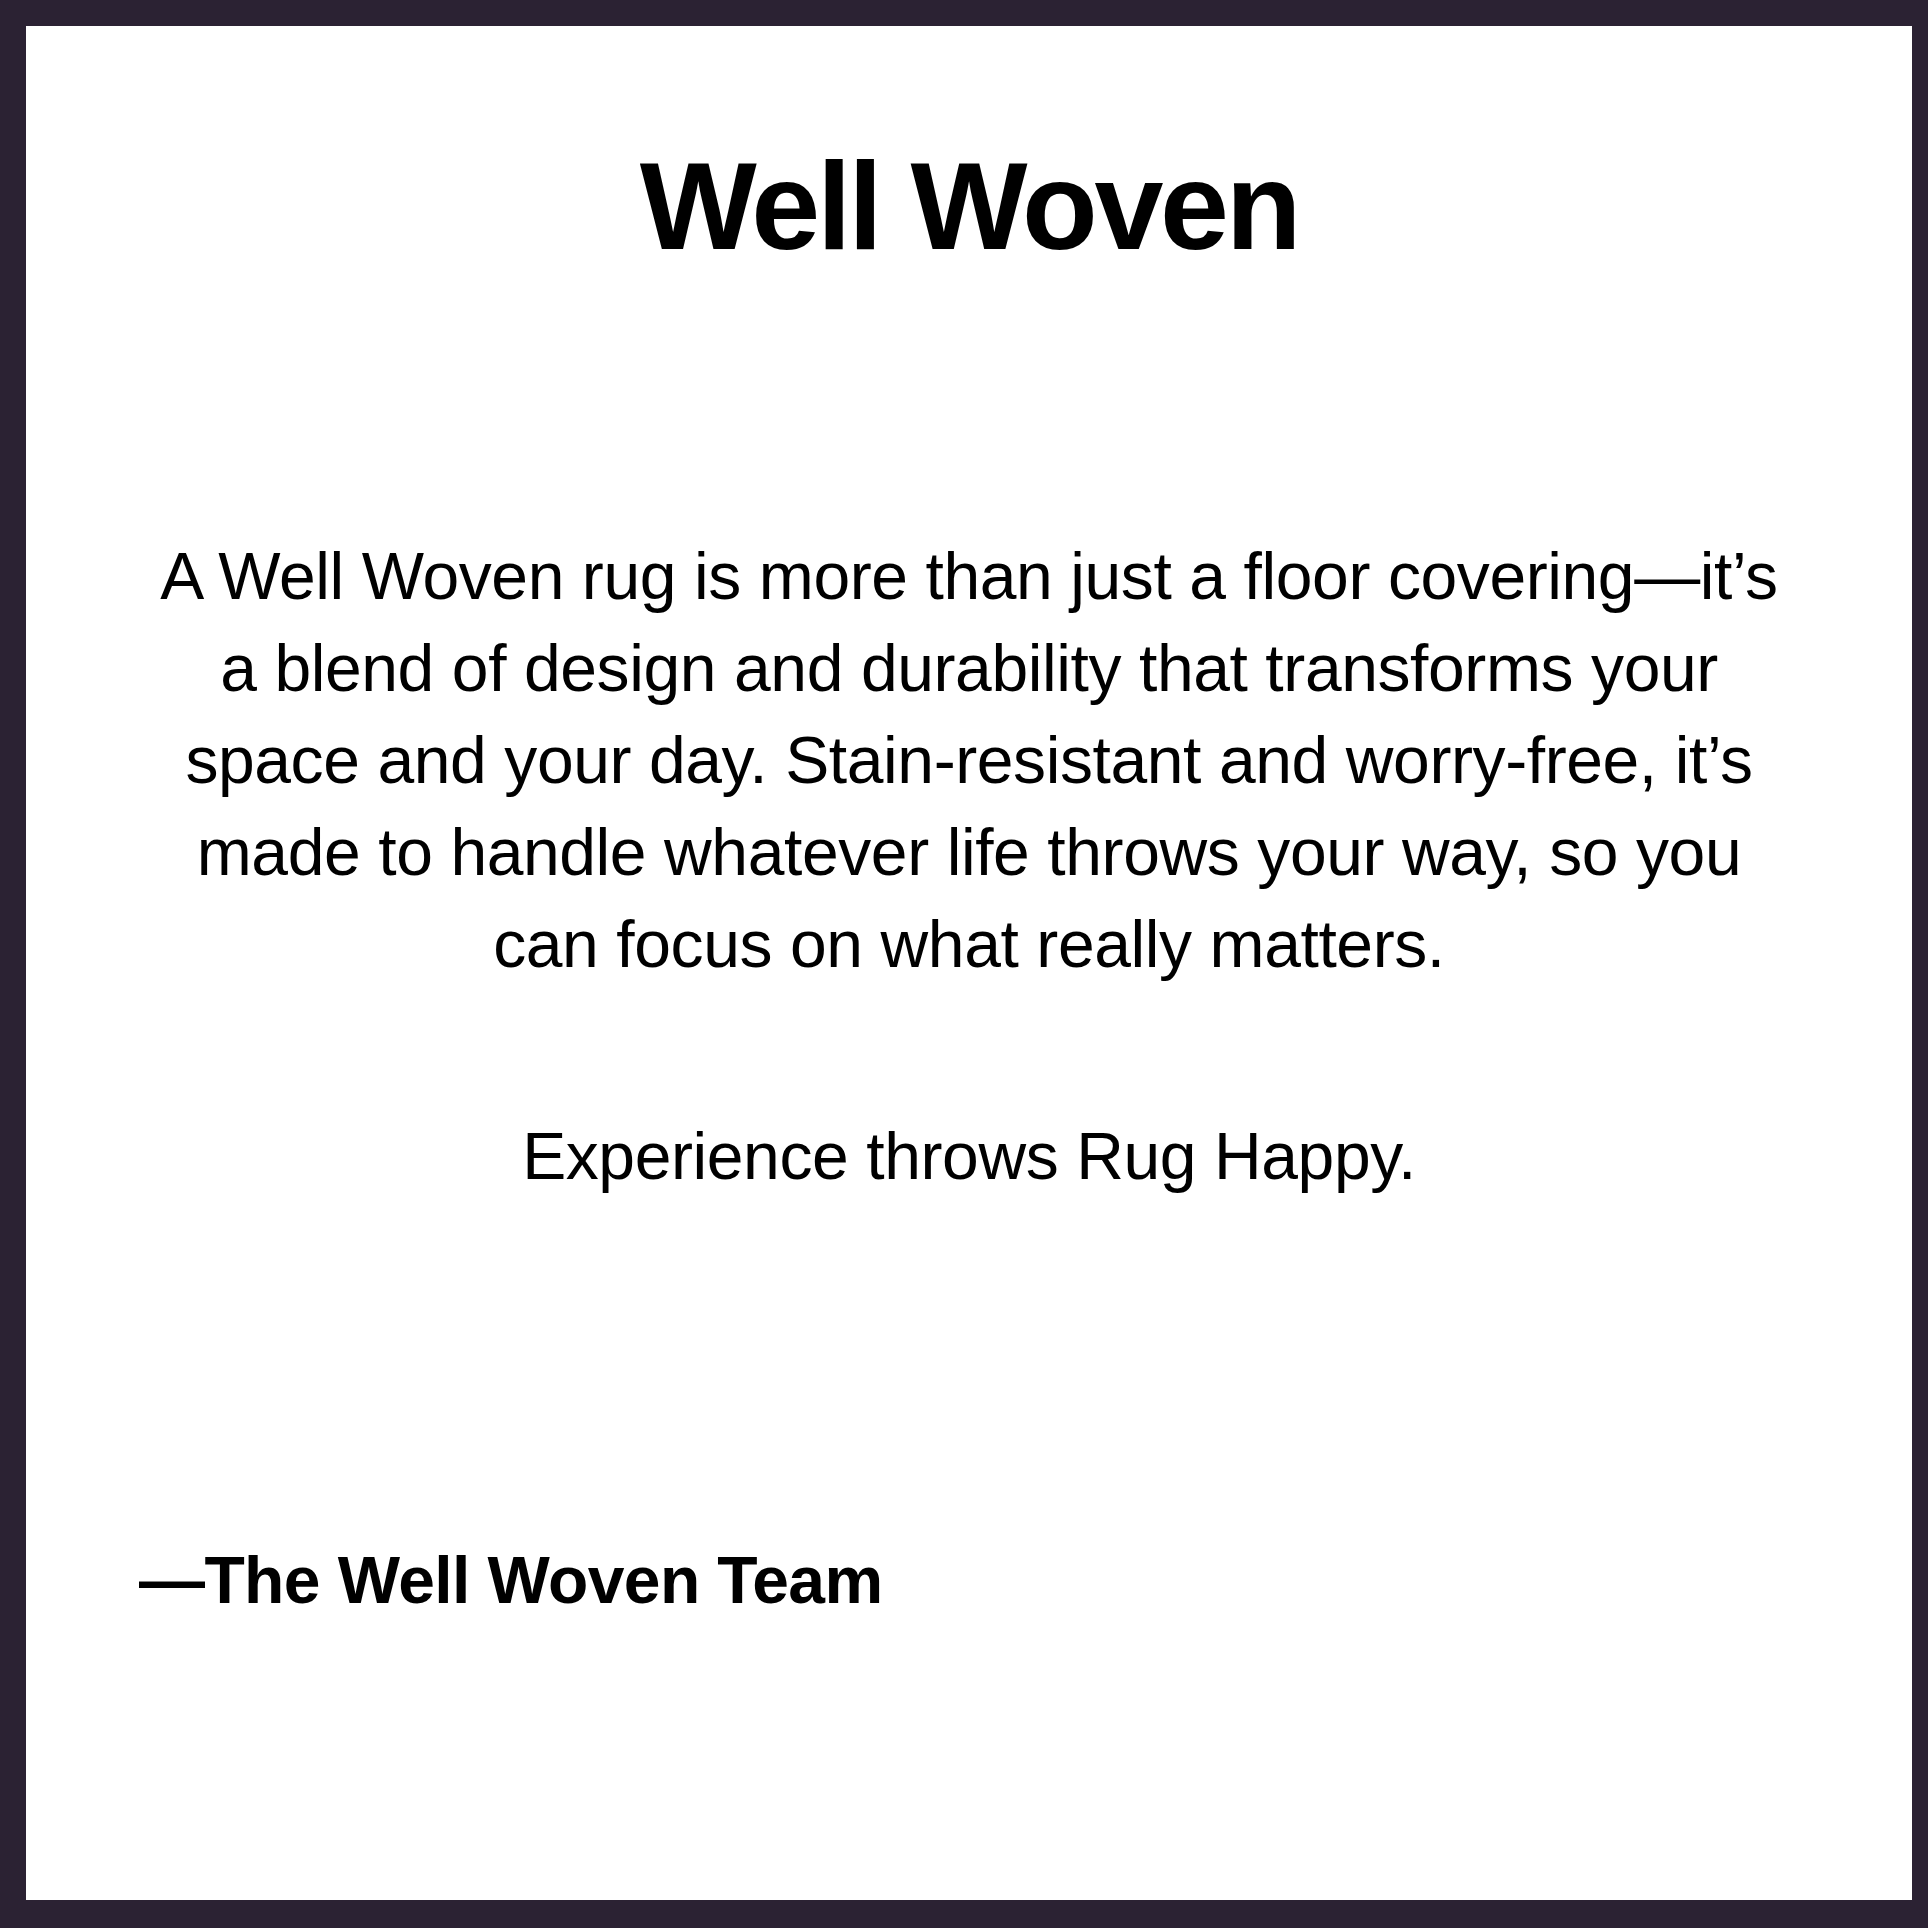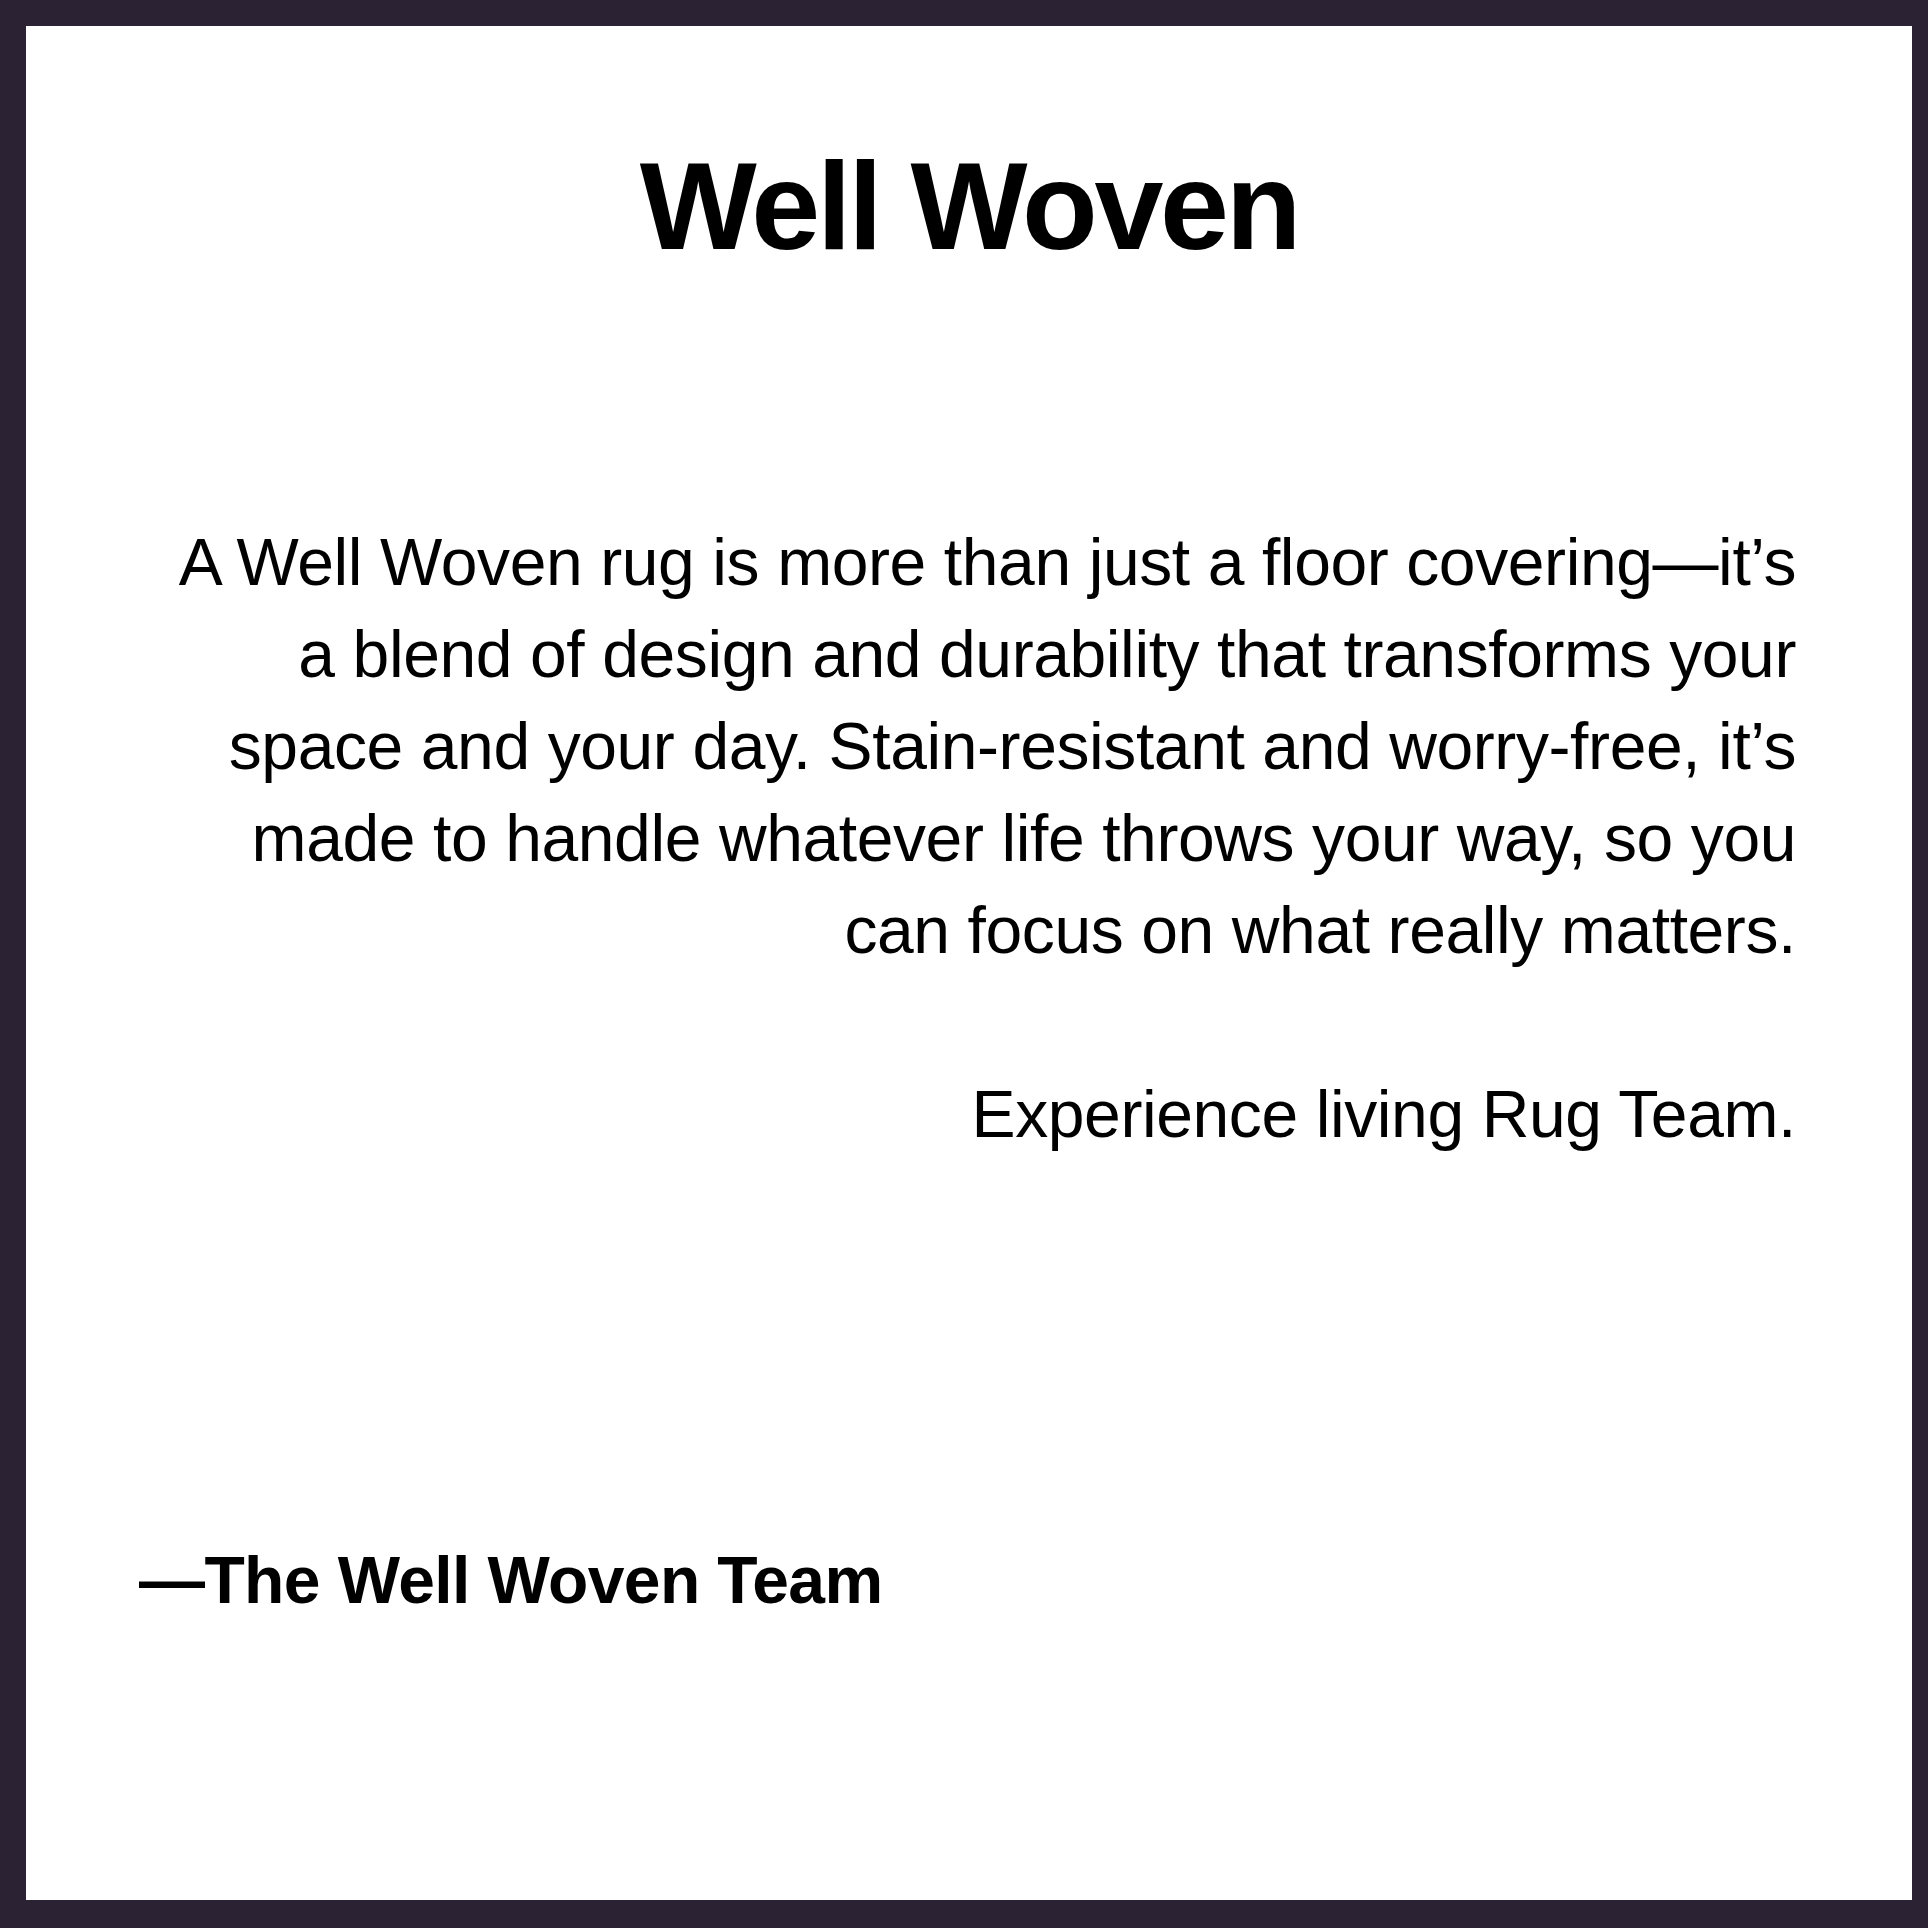--- a/index.html
+++ b/index.html
@@ -56,22 +56,22 @@
     top: 490px;
   }
 
   .body-paragraph {
     font-family: "Liberation Sans", sans-serif;
     font-weight: normal;
     font-size: 66px;
     line-height: 92px;
     color: #000000;
     letter-spacing: -0.4px;
-    margin: 0;
-    text-align: right;
+    margin: 14px;
+    text-align: center;
     max-width: 1657px;
   }
 
   .paragraph-gap {
     height: 92px;
   }
 
   .signoff {
     position: absolute;
     left: 113px;
@@ -93,20 +93,20 @@
 <div class="frame">
   <div class="card">
 
     <div class="brand-title">Well Woven</div>
 
     <div class="content">
       <p class="body-paragraph">A Well Woven rug is more than just a floor covering—it’s a blend of design and durability that transforms your space and your day. Stain-resistant and worry-free, it’s made to handle whatever life throws your way, so you can focus on what really matters.</p>
 
       <div class="paragraph-gap"></div>
 
-      <p class="body-paragraph">Experience living Rug Team.</p>
+      <p class="body-paragraph">Experience throws Rug Happy.</p>
     </div>
 
     <div class="signoff">—The Well Woven Team</div>
 
   </div>
 </div>
 
 
 </body></html>

